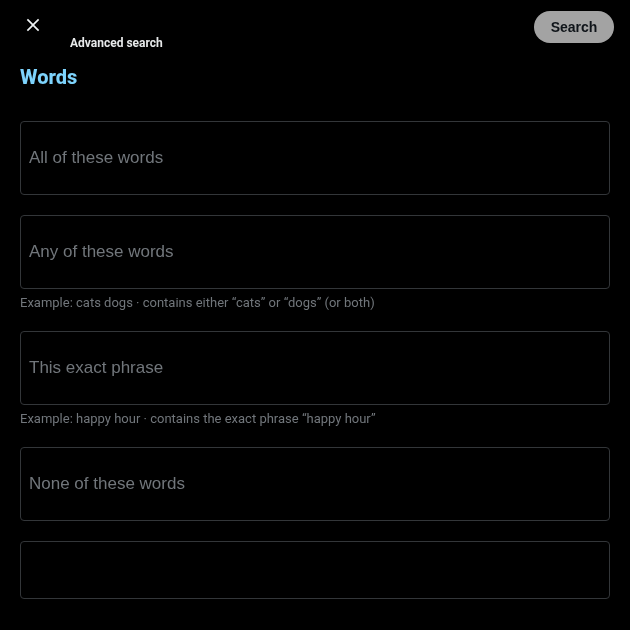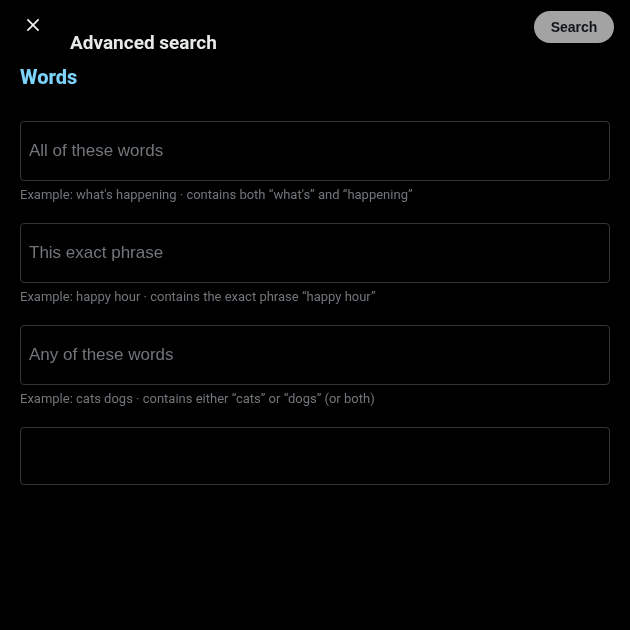--- a/index.html
+++ b/index.html
@@ -30,21 +30,21 @@
       justify-content: center;
       cursor: pointer;
       margin-right: 20px;
     }
     .close-btn svg {
       width: 20px;
       height: 20px;
       fill: #eff3f4;
     }
     .header-title {
-      font-size: 19px;
+      font-size: 12px;
       font-weight: 700;
       color: #e7e9ea;
       flex: 1;
       margin-top: 32px;
     }
     .search-btn {
       background: #a3a3a3;
       color: #0f1419;
       border: none;
       border-radius: 9999px;
@@ -69,21 +69,21 @@
     }
     .field-group:first-of-type {
       margin-top: 16px;
     }
     .input-wrap {
       border: 1px solid #333639;
       border-radius: 4px;
       padding: 16px 8px;
       display: flex;
       align-items: center;
-      height: 60px;
+      height: 74px;
     }
     .input-wrap input {
       background: transparent;
       border: none;
       outline: none;
       color: #e7e9ea;
       font-size: 17px;
       width: 100%;
     }
     .input-wrap input::placeholder {
@@ -120,38 +120,40 @@
   <button class="search-btn">Search</button>
 </div>
 
 <div class="content">
   <div class="section-title">Words</div>
 
   <div class="field-group">
     <div class="input-wrap">
       <input type="text" placeholder="All of these words" style="">
     </div>
-    <div class="example-text">Example: what's happening · contains both “what's” and “happening”</div>
+  </div>
+
+  <div class="field-group">
+    <div class="input-wrap">
+      <input type="text" placeholder="Any of these words" style="">
+    </div>
+    <div class="example-text">Example: cats dogs · contains either “cats” or “dogs” (or both)</div>
   </div>
 
   <div class="field-group">
     <div class="input-wrap">
       <input type="text" placeholder="This exact phrase" style="">
     </div>
     <div class="example-text">Example: happy hour · contains the exact phrase “happy hour”</div>
   </div>
 
   <div class="field-group">
     <div class="input-wrap">
-      <input type="text" placeholder="Any of these words" style="">
+      <input type="text" placeholder="None of these words" style="">
     </div>
-    <div class="example-text">Example: cats dogs · contains either “cats” or “dogs” (or both)</div>
-  </div>
-
-  <div class="field-group">
   </div>
 
   <div class="field-group">
   </div>
 
   <div class="field-group">
     <div class="select-wrap">
       
     </div>
   </div>

